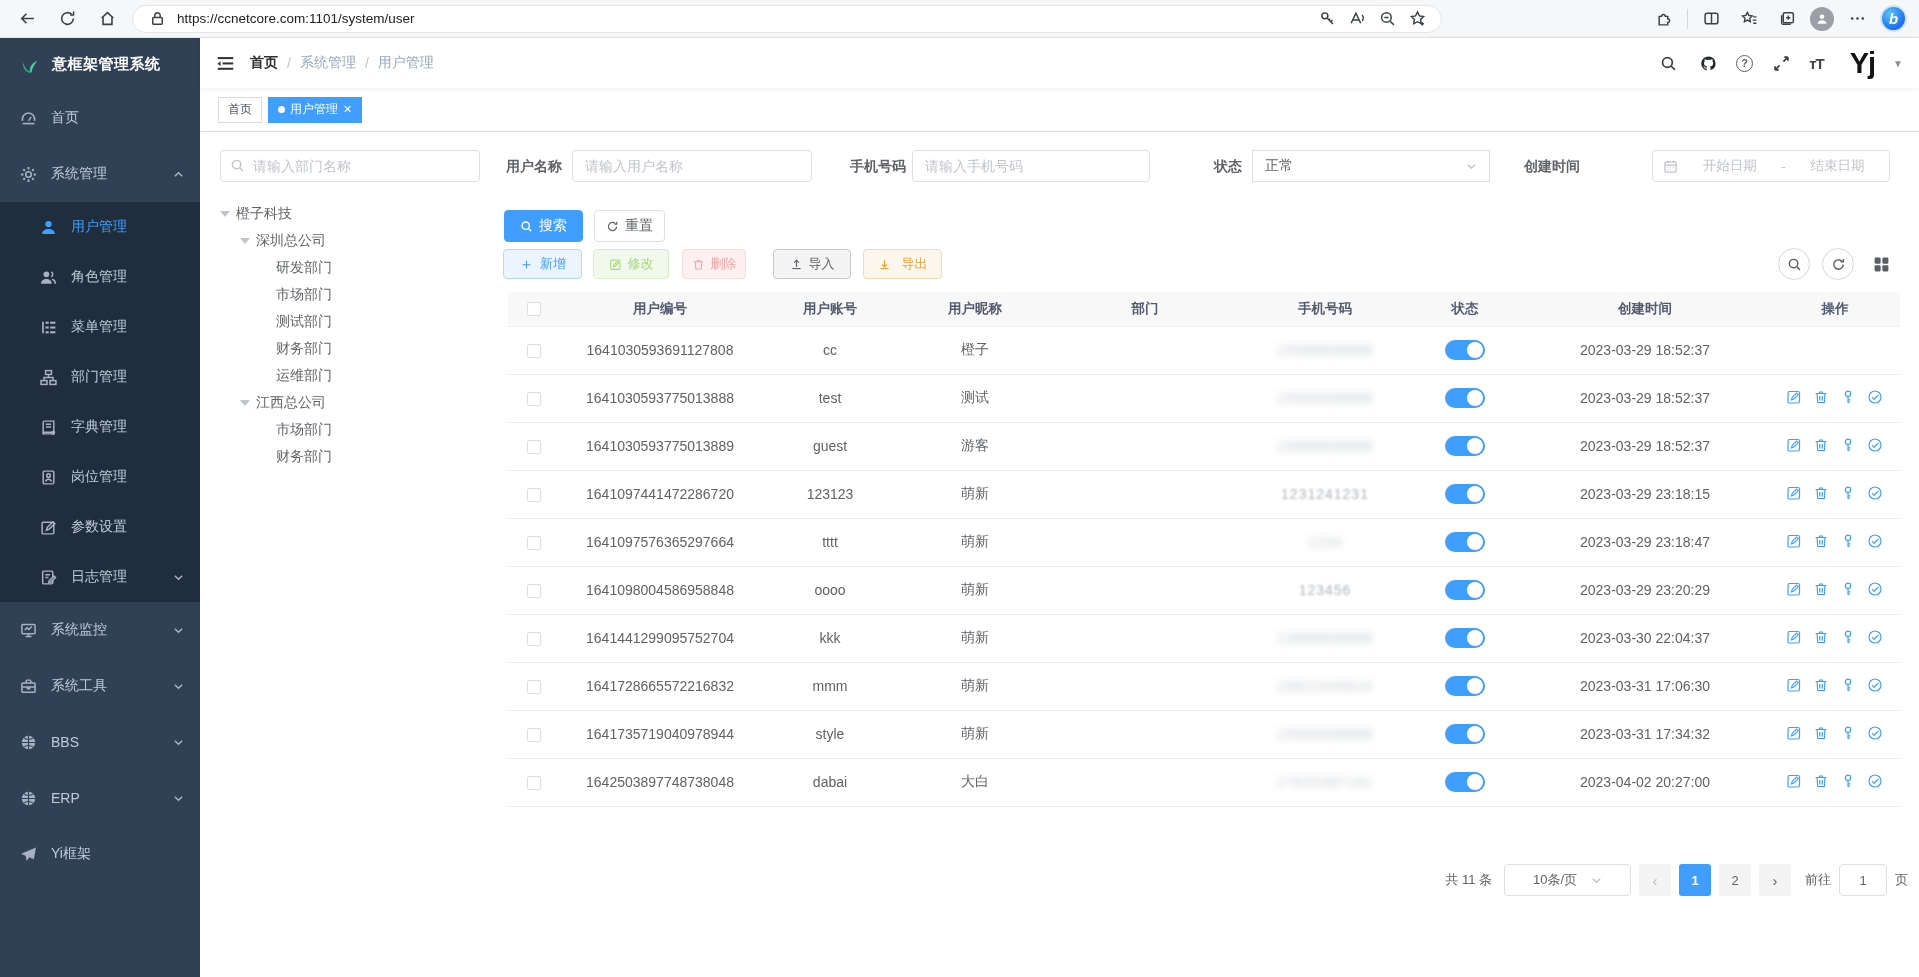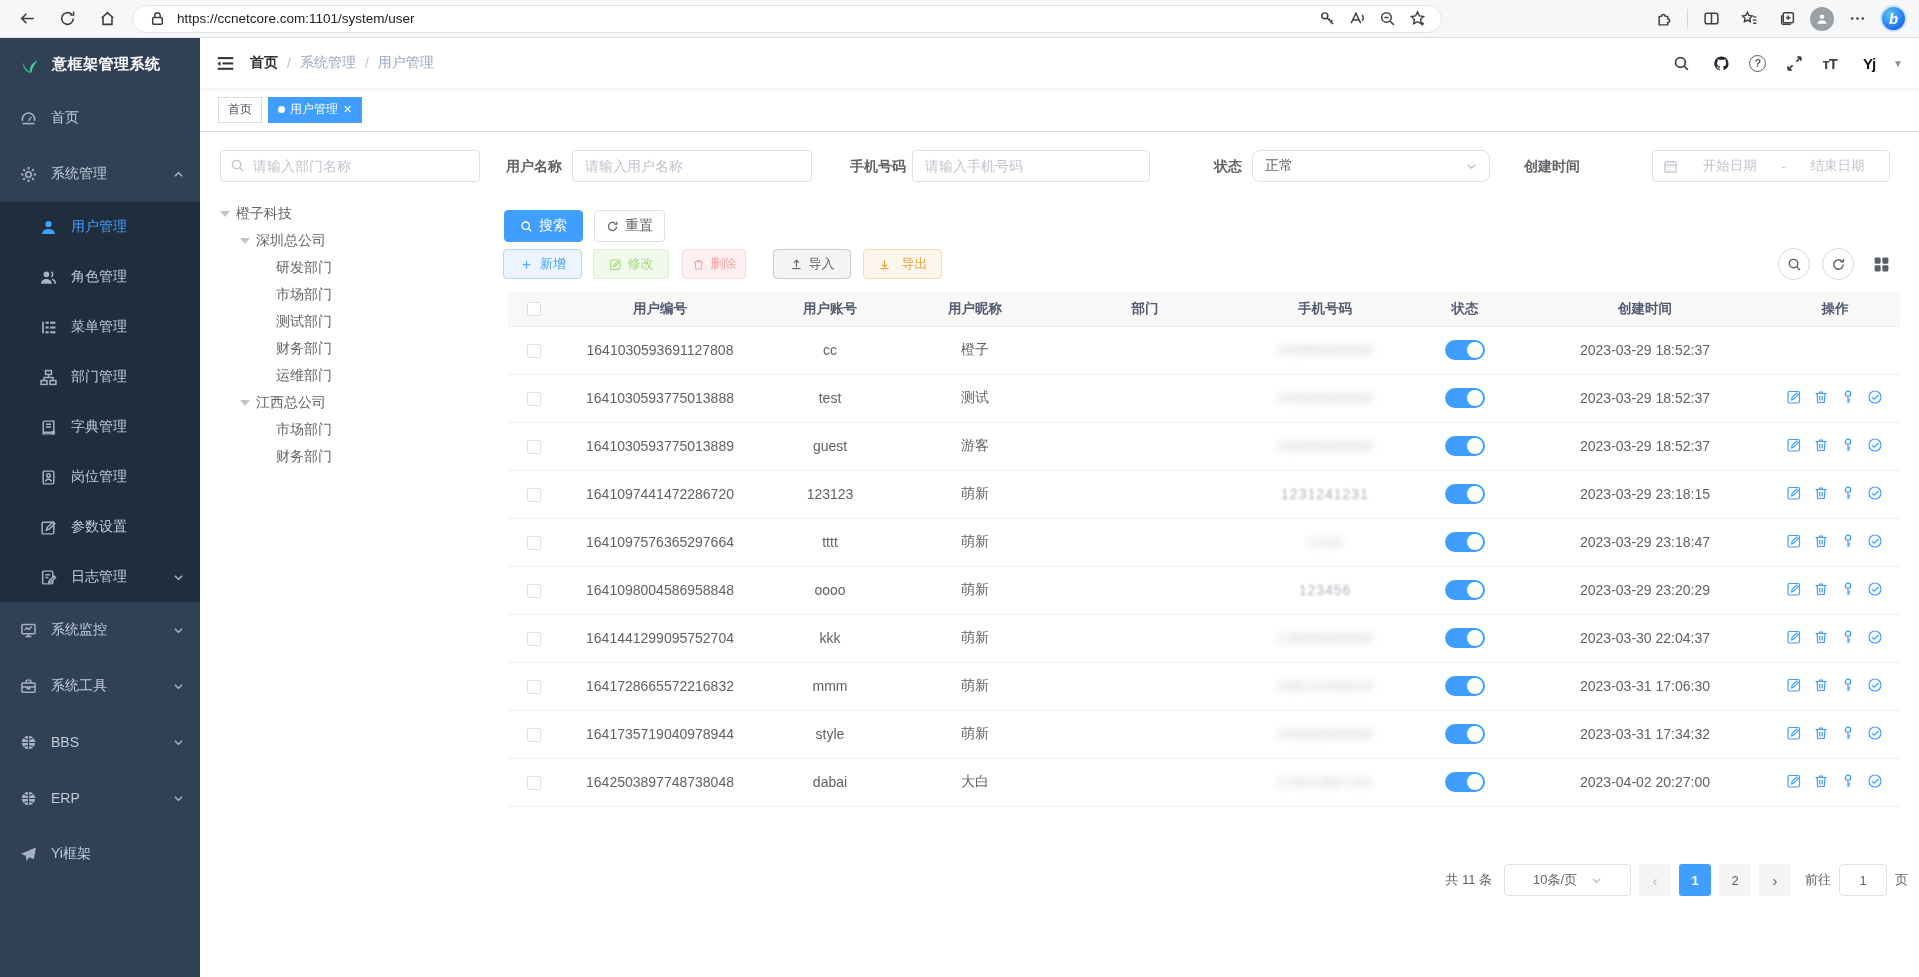--- a/index.html
+++ b/index.html
@@ -40,38 +40,38 @@
   .main { flex:1; display:flex; flex-direction:column; min-width:0; }
   .navbar { height:50px; background:#fff; display:flex; align-items:center; padding:0 16px 0 8px; box-shadow:0 1px 4px rgba(0,21,41,.08); position:relative; z-index:2; }
   .hamburger { width:34px; height:34px; display:flex; align-items:center; justify-content:center; color:#303133; }
   .breadcrumb { display:flex; align-items:center; gap:9px; margin-left:8px; font-size:14px; }
   .crumb-first { color:#303133; font-weight:bold; }
   .crumb { color:#97a8be; }
   .crumb-sep { color:#c0c4cc; }
   .nav-right { margin-left:auto; display:flex; align-items:center; gap:16px; color:#5a5e66; }
   .nav-right .b-ico { width:24px; height:24px; }
   .tt-ico { font-size:15px; font-weight:bold; color:#444; letter-spacing:-1px; }
-  .yj-logo { font-size:15px; font-weight:900; color:#141414; letter-spacing:-1px; margin-left:10px; }
+  .yj-logo { font-size:29px; font-weight:900; color:#141414; letter-spacing:-1px; margin-left:10px; }
   .caret-down { color:#8a8f97; font-size:10px; margin-left:2px; }
   .q-circle { width:17px; height:17px; border:1.6px solid #5a5e66; border-radius:50%; display:flex; align-items:center; justify-content:center; font-size:11px; font-weight:bold; color:#5a5e66; }
 
   .tabbar { height:44px; background:#fff; border-bottom:1px solid #d8dce5; display:flex; align-items:center; padding-left:18px; gap:6px; box-shadow:0 1px 3px rgba(0,0,0,.04); }
   .tab { height:26px; display:inline-flex; align-items:center; padding:0 9px; border:1px solid #d8dce5; background:#fff; color:#495060; font-size:12px; gap:5px; cursor:pointer; }
   .tab.active { background:#409eff; border-color:#409eff; color:#fff; }
   .tab-dot { width:7px; height:7px; border-radius:50%; background:#fff; display:inline-block; }
   .tab-close { font-size:11px; line-height:1; }
 
   
   .content { position:relative; flex:1; background:#fff; }
   .abs { position:absolute; }
   .inp { height:32px; border:1px solid #dcdfe6; border-radius:4px; font-size:14px; color:#606266; padding:0 12px; width:100%; font-family:inherit; background:#fff; }
   .inp::placeholder { color:#c0c4cc; }
   .prefix-ico { position:absolute; left:10px; top:8px; color:#c0c4cc; width:15px; height:15px; }
   .f-label { height:32px; line-height:32px; font-size:14px; color:#606266; font-weight:bold; text-align:right; }
-  .sel { height:32px; border:1px solid #dcdfe6; border-radius:8px; display:flex; align-items:center; padding:0 12px; font-size:14px; color:#606266; justify-content:space-between; background:#fff; }
+  .sel { height:32px; border:1px solid #dcdfe6; border-radius:0; display:flex; align-items:center; padding:0 12px; font-size:14px; color:#606266; justify-content:space-between; background:#fff; }
   .sel .chev2 { color:#c0c4cc; }
   .daterange { height:32px; border:1px solid #dcdfe6; border-radius:4px; display:flex; align-items:center; padding:0 10px; gap:10px; font-size:13.5px; color:#c0c4cc; background:#fff; }
   .daterange .cal { color:#c0c4cc; display:flex; }
   .daterange .dph { flex:1; text-align:center; }
 
   .btn { height:32px; border-radius:4px; font-size:14px; display:inline-flex; align-items:center; justify-content:center; gap:6px; cursor:pointer; border:1px solid transparent; font-family:inherit; }
   .btn svg { width:13px; height:13px; }
   .btn-primary { background:#409eff; border-color:#409eff; color:#fff; }
   .btn-plain { background:#fff; border-color:#dcdfe6; color:#606266; }
   .btn-sm { height:30px; font-size:13px; }

